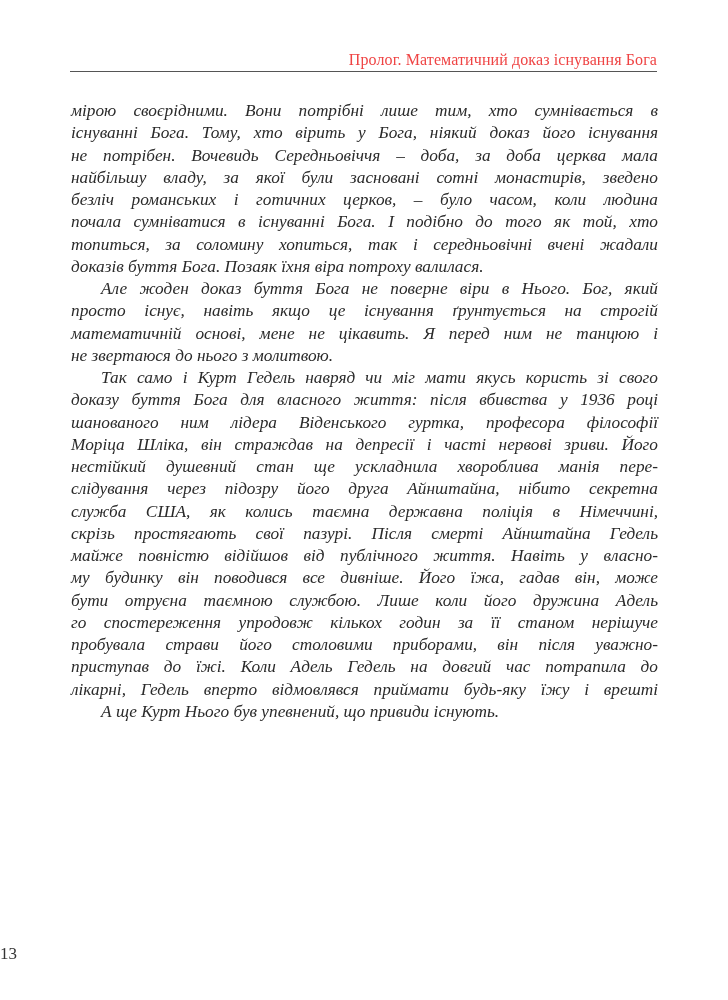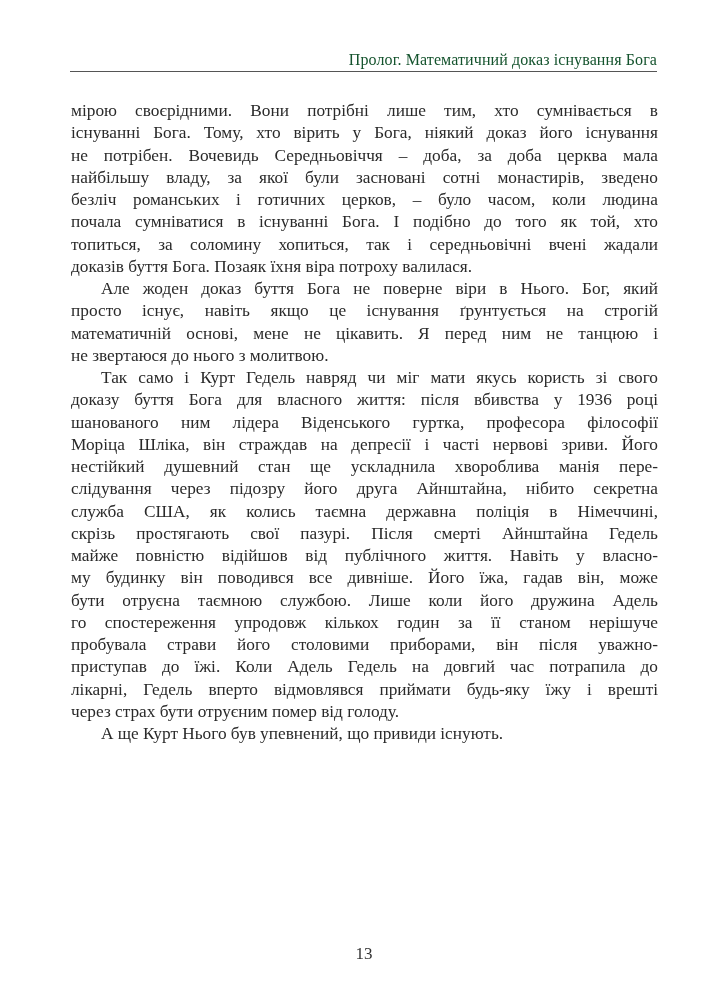--- a/index.html
+++ b/index.html
@@ -4,40 +4,40 @@
 <style>
   html, body { margin: 0; padding: 0; }
   body {
     width: 728px; height: 1000px; background: #ffffff;
     position: relative; overflow: hidden;
     font-family: "Liberation Serif", "DejaVu Serif", serif;
     color: #2b2b2b;
   }
   .running-head {
     position: absolute; left: 70px; width: 587px; top: 50px; height: 20px;
-    text-align: right; font-size: 16px; color: #14532d; line-height: 20px;
+    text-align: right; font-size: 16px; color: #ef4444; line-height: 20px;
     letter-spacing: 0.1px;
   }
   .rule {
     position: absolute; left: 70px; width: 587px; top: 71px; height: 0;
     border-top: 1.5px solid #555;
   }
   .body-text {
     position: absolute; left: 71px; width: 587px; top: 100px;
     font-size: 17.3px; line-height: 22.25px; color: #2a2a2a;
   }
   .line {
     display: block; white-space: nowrap; text-align: justify;
-    text-align-last: justify; height: 22.25px; overflow: visible;
+    text-align-last: justify; height: 22.25px; overflow: visible; font-style: italic;
   }
   .line.last { text-align-last: left; }
   .line.indent { padding-left: 30px; }
   .page-number {
     position: absolute; left: 0; width: 728px; top: 944px;
-    text-align: center; font-size: 17px; color: #333;
+    text-align: left; font-size: 17px; color: #333;
   }
 </style>
 </head>
 <body>
 
 <div class="running-head">Пролог. Математичний доказ існування Бога</div>
 <div class="rule"></div>
 
 <div class="body-text">
   <div>
@@ -65,20 +65,19 @@
     <span class="line">слідування через підозру його друга Айнштайна, нібито секретна</span>
     <span class="line">служба США, як колись таємна державна поліція в Німеччині,</span>
     <span class="line">скрізь простягають свої пазурі. Після смерті Айнштайна Гедель</span>
     <span class="line">майже повністю відійшов від публічного життя. Навіть у власно-</span>
     <span class="line">му будинку він поводився все дивніше. Його їжа, гадав він, може</span>
     <span class="line">бути отруєна таємною службою. Лише коли його дружина Адель</span>
     <span class="line">го спостереження упродовж кількох годин за її станом нерішуче</span>
     <span class="line">пробувала страви його столовими приборами, він після уважно-</span>
     <span class="line">приступав до їжі. Коли Адель Гедель на довгий час потрапила до</span>
     <span class="line">лікарні, Гедель вперто відмовлявся приймати будь-яку їжу і врешті</span>
-    <span class="line last">через страх бути отруєним помер від голоду.</span>
   </div>
   <div>
     <span class="line indent last">А ще Курт Нього був упевнений, що привиди існують.</span>
   </div>
 </div>
 
 <div class="page-number">13</div>
 
 </body></html>

